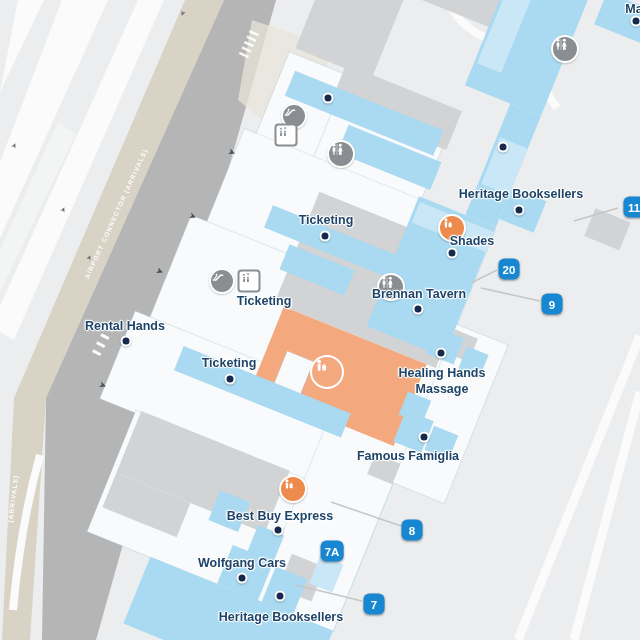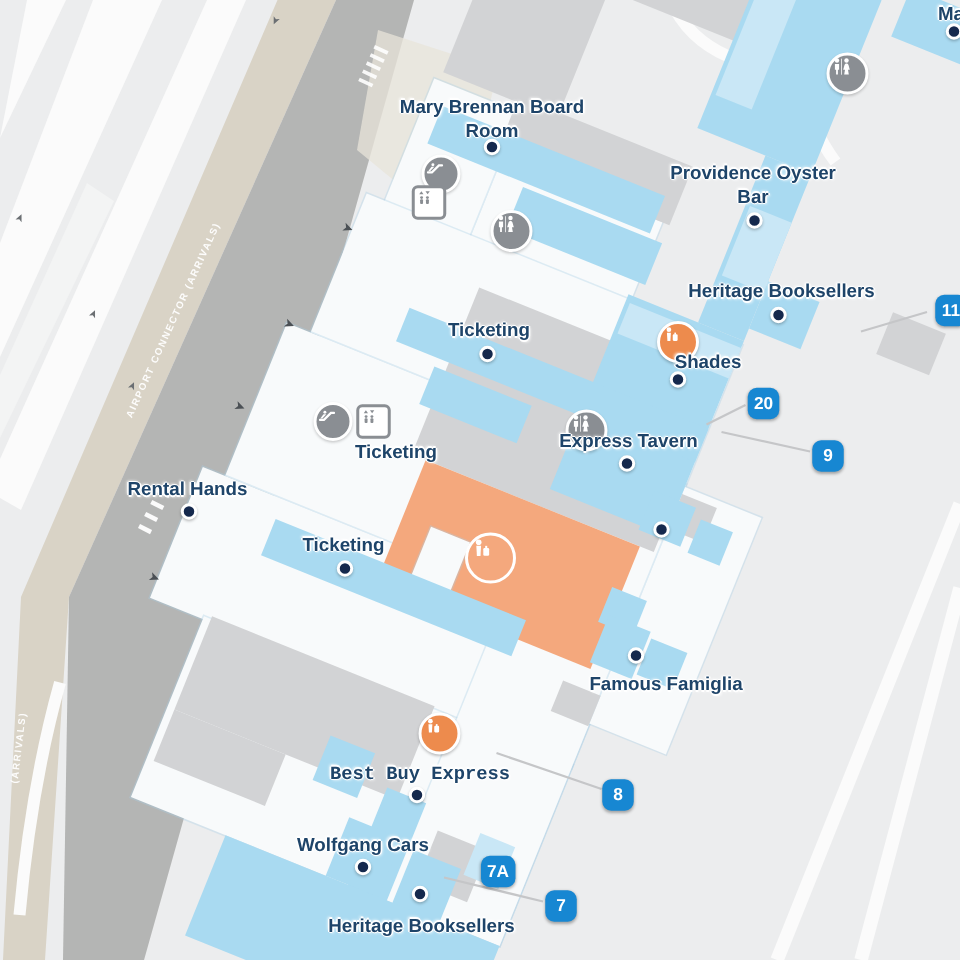--- a/index.html
+++ b/index.html
@@ -252,40 +252,39 @@
   <div class="ov dot" style="left:418px;top:309px;"></div>
   <div class="ov dot" style="left:126px;top:341px;"></div>
   <div class="ov dot" style="left:230px;top:379px;"></div>
   <div class="ov dot" style="left:441px;top:353px;"></div>
   <div class="ov dot" style="left:424px;top:437px;"></div>
   <div class="ov dot" style="left:278px;top:530px;"></div>
   <div class="ov dot" style="left:242px;top:578px;"></div>
   <div class="ov dot" style="left:280px;top:596px;"></div>
   <div class="ov dot" style="left:636px;top:21px;"></div>
 
-  <div class="ov poi wrap" style="left:328px;top:79px;width:140px;">Mary Brennan Board Room</div>
-  <div class="ov poi wrap" style="left:502px;top:123px;width:118px;">Providence Oyster Bar</div>
   <div class="ov poi" style="left:521px;top:194px;">Heritage Booksellers</div>
   <div class="ov poi" style="left:326px;top:220px;">Ticketing</div>
   <div class="ov poi" style="left:452px;top:241px;padding-left:40px;">Shades</div>
-  <div class="ov poi" style="left:419px;top:294px;">Express Tavern</div>
+  <div class="ov poi" style="left:419px;top:294px;">Brennan Tavern</div>
   <div class="ov poi" style="left:125px;top:326px;">Rental Hands</div>
   <div class="ov poi" style="left:264px;top:301px;">Ticketing</div>
   <div class="ov poi" style="left:229px;top:363px;">Ticketing</div>
-  <div class="ov poi" style="left:444px;top:456px;">Famous Famiglia</div>
-  <div class="ov poi" style="left:280px;top:516px;font-family:Liberation Mono, monospace;">Best Buy Express</div>
+  <div class="ov poi wrap" style="left:442px;top:381px;width:105px;">Healing Hands Massage</div>
+  <div class="ov poi" style="left:408px;top:456px;">Famous Famiglia</div>
+  <div class="ov poi" style="left:280px;top:516px;">Best Buy Express</div>
   <div class="ov poi" style="left:242px;top:563px;">Wolfgang Cars</div>
   <div class="ov poi" style="left:281px;top:617px;">Heritage Booksellers</div>
   <div class="ov poi" style="left:634px;top:9px;">Ma</div>
 
   <div class="ov gate" style="left:634px;top:207px;">11</div>
   <div class="ov gate" style="left:509px;top:269px;">20</div>
   <div class="ov gate" style="left:552px;top:304px;">9</div>
   <div class="ov gate" style="left:412px;top:530px;">8</div>
-  <div class="ov gate" style="left:332px;top:581px;">7A</div>
+  <div class="ov gate" style="left:332px;top:551px;">7A</div>
   <div class="ov gate" style="left:374px;top:604px;">7</div>
 
   <div class="ov arrow" style="left:228px;top:148px;transform:rotate(22deg);">➤</div>
   <div class="ov arrow" style="left:189px;top:212px;transform:rotate(22deg);">➤</div>
   <div class="ov arrow" style="left:156px;top:267px;transform:rotate(22deg);">➤</div>
   <div class="ov arrow" style="left:99px;top:381px;transform:rotate(22deg);">➤</div>
   <div class="ov rarrow" style="left:11px;top:142px;transform:rotate(-65deg);">➤</div>
   <div class="ov rarrow" style="left:60px;top:206px;transform:rotate(-65deg);">➤</div>
   <div class="ov rarrow" style="left:86px;top:254px;transform:rotate(-65deg);">➤</div>
   <div class="ov rarrow" style="left:180px;top:10px;transform:rotate(115deg);">➤</div>

